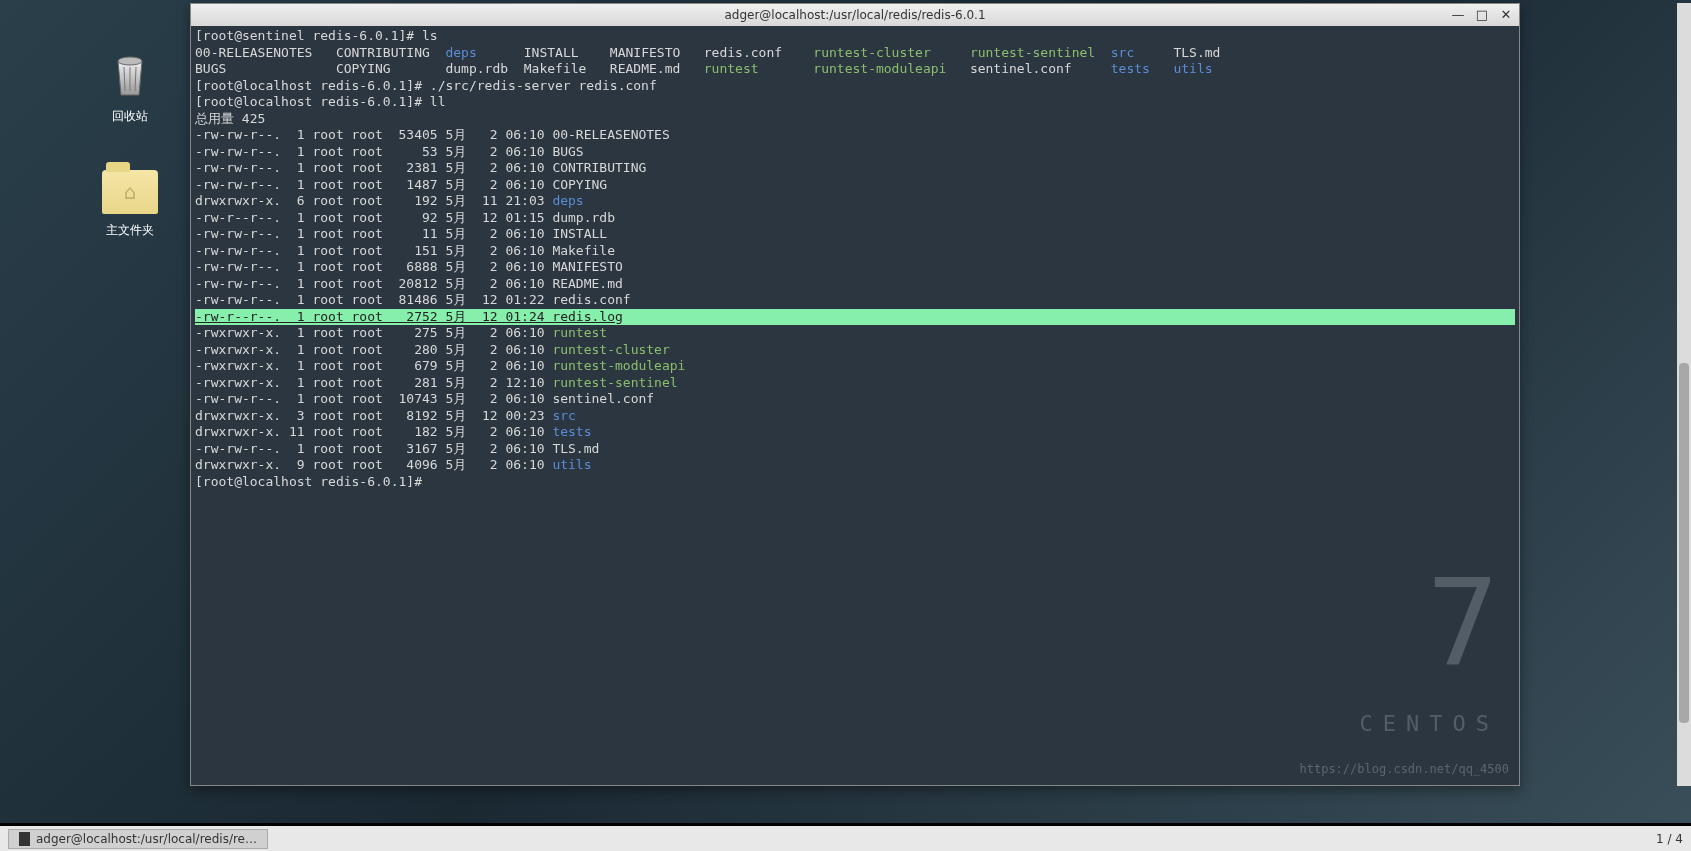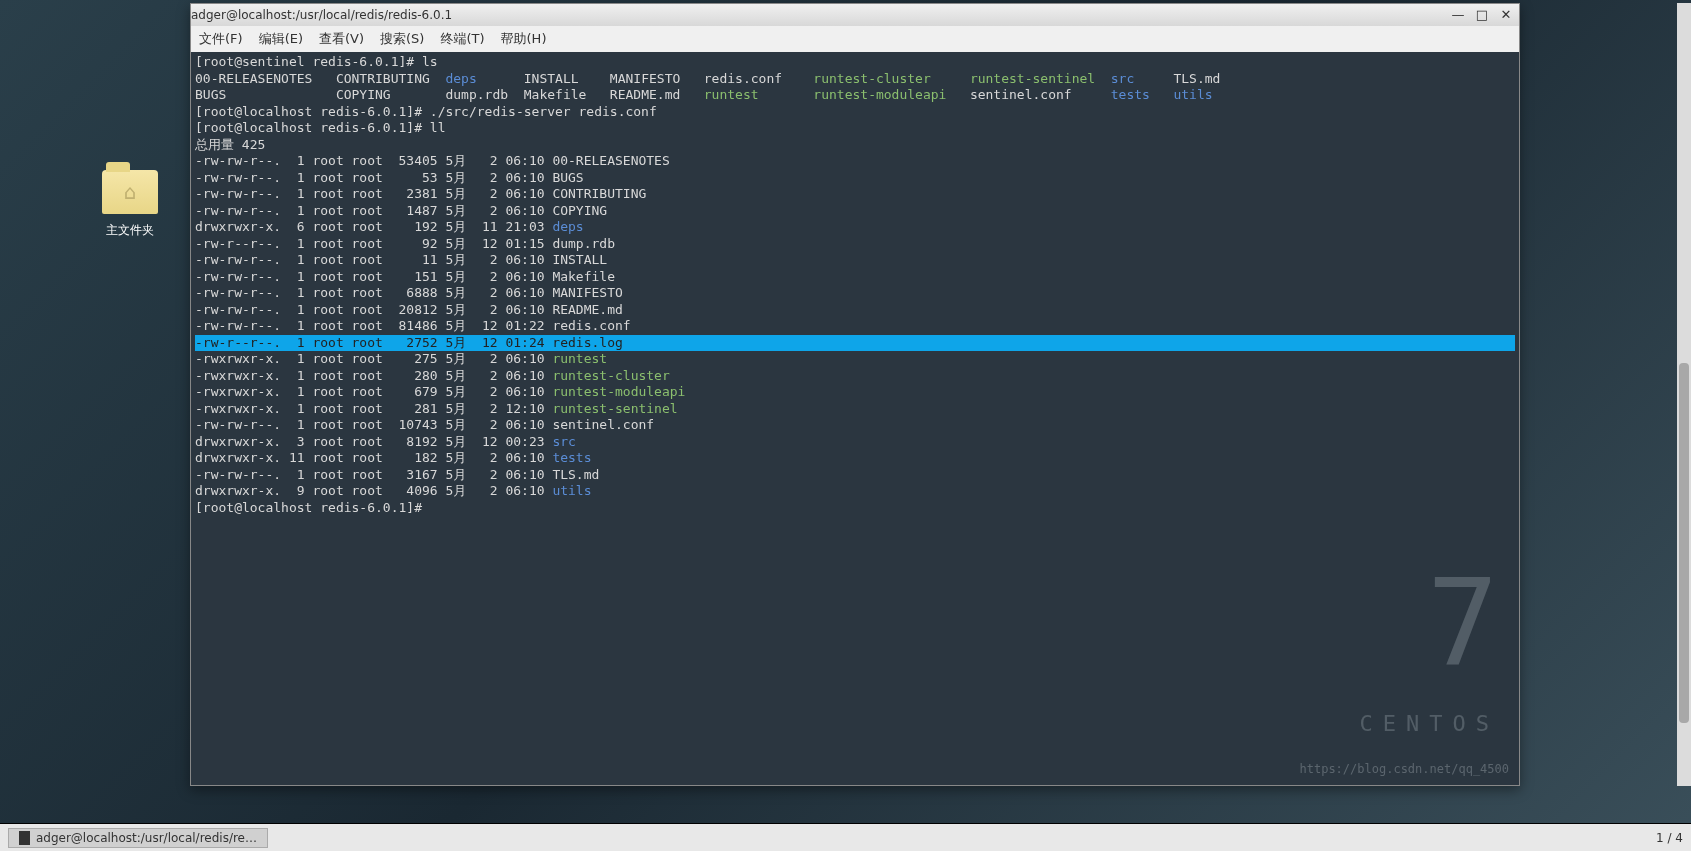--- a/index.html
+++ b/index.html
@@ -88,21 +88,21 @@
       border: 1px solid #888;
       box-shadow: 0 4px 12px rgba(0,0,0,0.4);
       display: flex;
       flex-direction: column;
     }
     .titlebar {
       height: 22px;
       background: linear-gradient(#f0f0f0, #d8d8d8);
       display: flex;
       align-items: center;
-      justify-content: flex-start;
+      justify-content: center;
       position: relative;
       font-size: 12px;
       color: #333;
     }
     .win-controls {
       position: absolute;
       right: 4px;
       top: 2px;
       display: flex;
       gap: 6px;
@@ -137,24 +137,25 @@
       line-height: 16.5px;
       padding: 2px 4px;
       overflow: hidden;
       white-space: pre;
       position: relative;
     }
     .c-white { color: #d8d8d8; }
     .c-blue { color: #5b8dd6; }
     .c-green { color: #8bbf6e; }
     .sel {
-      background: #0ea5e9;
+      background: #86efac;
       color: #222;
       display: inline-block;
       width: 100%;
+      text-decoration: underline;
     }
     .centos-bg {
       position: absolute;
       right: 20px;
       bottom: 20px;
       text-align: right;
       color: rgba(200,210,215,0.25);
       pointer-events: none;
     }
     .centos-bg .seven { font-size: 120px; font-weight: 200; line-height: 1; }
@@ -167,21 +168,21 @@
       font-size: 12px;
       pointer-events: none;
     }
     .taskbar {
       position: absolute;
       bottom: 0;
       left: 0;
       width: 100%;
       height: 28px;
       background: #e8e8e8;
-      border-top: 1px solid #000000;
+      border-top: 3px solid #000000;
       display: flex;
       align-items: center;
       justify-content: space-between;
       padding: 0 8px;
       font-size: 12px;
       color: #333;
     }
     .task-left { display: flex; align-items: center; gap: 6px; }
     .task-btn {
       background: #d0d0d0;
@@ -217,43 +218,53 @@
       height: 360px;
       background: #a8a8a8;
       border-radius: 4px;
     }
   </style>
 </head>
 <body>
 
 <div class="desktop">
 
+  <div class="desktop-icon trash-icon">
+    <div class="icon-img">
+      <svg viewBox="0 0 48 48">
+          <defs>
+            <linearGradient id="tg" x1="0" y1="0" x2="0" y2="1">
+              <stop offset="0%" stop-color="#eee"></stop>
+              <stop offset="100%" stop-color="#999"></stop>
+            </linearGradient>
+          </defs>
+          <path d="M12 10 L36 10 L33 44 L15 44 Z" fill="url(#tg)" stroke="#666"></path>
+          <ellipse cx="24" cy="10" rx="12" ry="4" fill="#bbb" stroke="#666"></ellipse>
+          <line x1="18" y1="16" x2="19" y2="40" stroke="#777"></line>
+          <line x1="24" y1="16" x2="24" y2="40" stroke="#777"></line>
+          <line x1="30" y1="16" x2="29" y2="40" stroke="#777"></line>
+        </svg>
+    </div>
+    <div>回收站</div>
+  </div>
 
   <div class="desktop-icon home-icon">
     <div class="icon-img"></div>
     <div>主文件夹</div>
   </div>
 
 
   <div class="terminal-window">
     <div class="titlebar">
       <span>adger@localhost:/usr/local/redis/redis-6.0.1</span>
       <div class="win-controls">
         <div class="win-btn">—</div>
         <div class="win-btn">□</div>
         <div class="win-btn">✕</div>
       </div>
-    </div>
-    <div class="menubar">
-      <span>文件(F)</span>
-      <span>编辑(E)</span>
-      <span>查看(V)</span>
-      <span>搜索(S)</span>
-      <span>终端(T)</span>
-      <span>帮助(H)</span>
     </div>
     <div class="terminal-body" id="termbody"><div style="position: relative; z-index: 1;"><span class="c-white">[root@sentinel redis-6.0.1]# ls</span>
 <span class="c-white">00-RELEASENOTES   </span><span class="c-white">CONTRIBUTING  </span><span class="c-blue">deps      </span><span class="c-white">INSTALL    </span><span class="c-white">MANIFESTO   </span><span class="c-white">redis.conf    </span><span class="c-green">runtest-cluster     </span><span class="c-green">runtest-sentinel  </span><span class="c-blue">src     </span><span class="c-white">TLS.md  </span>
 <span class="c-white">BUGS              </span><span class="c-white">COPYING       </span><span class="c-white">dump.rdb  </span><span class="c-white">Makefile   </span><span class="c-white">README.md   </span><span class="c-green">runtest       </span><span class="c-green">runtest-moduleapi   </span><span class="c-white">sentinel.conf     </span><span class="c-blue">tests   </span><span class="c-blue">utils   </span>
 <span class="c-white">[root@localhost redis-6.0.1]# ./src/redis-server redis.conf</span>
 <span class="c-white">[root@localhost redis-6.0.1]# ll</span>
 <span class="c-white">总用量 425</span>
 <span class="c-white">-rw-rw-r--.  1 root root  53405 5月   2 06:10 </span><span class="c-white">00-RELEASENOTES</span>
 <span class="c-white">-rw-rw-r--.  1 root root     53 5月   2 06:10 </span><span class="c-white">BUGS</span>
 <span class="c-white">-rw-rw-r--.  1 root root   2381 5月   2 06:10 </span><span class="c-white">CONTRIBUTING</span>

